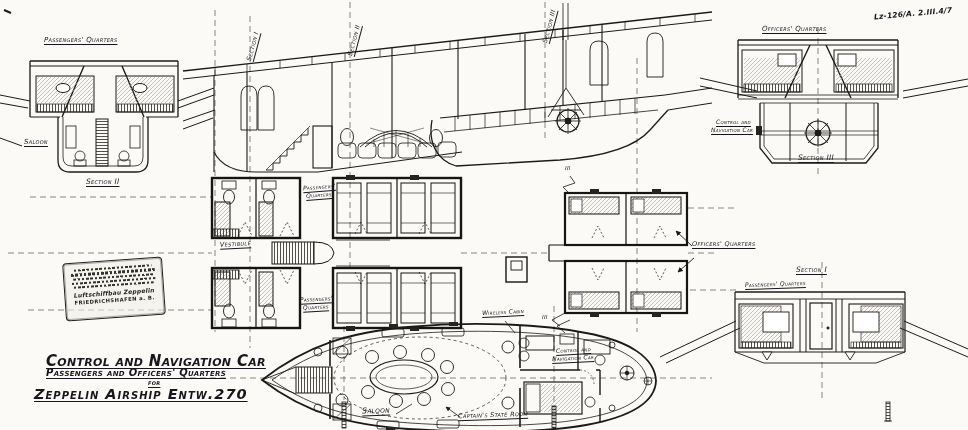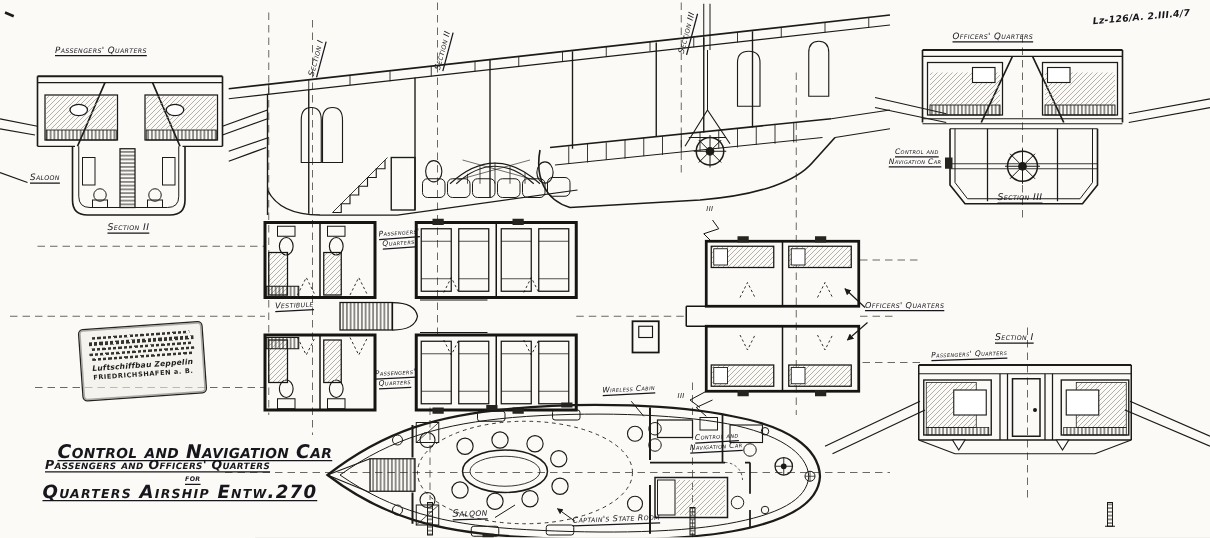--- a/index.html
+++ b/index.html
@@ -10,21 +10,21 @@
        white-space:nowrap;line-height:1.05;letter-spacing:.3px;}
   .u{text-decoration:underline;text-underline-offset:2px;text-decoration-thickness:.8px;}
   .s55{font-size:5.5px}.s6{font-size:6px}.s65{font-size:6.5px}.s7{font-size:7px}
   .s75{font-size:7.5px}.s8{font-size:8px}
   .vm{transform-origin:0 0;transform:rotate(-75deg);}
   .r2{transform:rotate(-2deg)}.r3{transform:rotate(-3deg)}.r4{transform:rotate(-4deg)}
   .dwno{position:absolute;left:874px;top:9px;font-size:7.5px;font-weight:bold;font-style:italic;
         transform:rotate(-5deg);color:#15141a;letter-spacing:.2px;}
   .titleblock{position:absolute;left:34px;top:351px;width:260px;}
   .tb-l1{position:absolute;left:12px;top:3px;font-size:15px;font-weight:bold;}
-  .tb-l2{position:absolute;left:2px;top:17px;font-size:10px;font-weight:bold;}
+  .tb-l2{position:absolute;left:12px;top:17px;font-size:10px;font-weight:bold;}
   .tb-l3{position:absolute;left:114px;top:29px;font-size:7px;font-weight:bold;}
   .tb-l4{position:absolute;left:0px;top:36px;font-size:14.5px;font-weight:bold;letter-spacing:1px;}
   .stamp{position:absolute;left:64px;top:260px;width:100px;height:58px;transform:rotate(-4deg);
          border:1.6px solid #23221f;border-radius:4px;box-shadow:inset 0 0 0 1.2px rgba(35,34,31,.35);
          padding:4px 5px;box-sizing:border-box;background:rgba(240,238,232,.6);}
   .tline{height:2.2px;margin:2.1px auto 0;background:repeating-linear-gradient(90deg,#34322d 0 2.6px,rgba(0,0,0,0) 2.6px 4.3px);}
   .stamp .co{font-size:6px;font-weight:bold;text-align:center;margin-top:2.5px;letter-spacing:.2px;font-style:italic;}
   .stamp .pl{font-size:5.2px;font-weight:bold;text-align:center;letter-spacing:.5px;margin-top:1.5px;}
 </style>
 </head>
@@ -370,21 +370,21 @@
 <div class="lbl u s6 r3" style="left:482px;top:309px">Wireless Cabin</div>
 <div class="lbl u s6 r3" style="left:556px;top:347px">Control and</div>
 <div class="lbl u s6 r3" style="left:552px;top:355px">Navigation Car</div>
 <div class="lbl u s8 r2" style="left:362px;top:407px">Saloon</div>
 <div class="lbl u s65 r2" style="left:458px;top:412px">Captain's State Room</div>
 
 <div class="titleblock">
   <div class="lbl u tb-l1">Control and Navigation Car</div>
   <div class="lbl u tb-l2">Passengers and Officers' Quarters</div>
   <div class="lbl u tb-l3">for</div>
-  <div class="lbl u tb-l4">Quarters Airship Entw.270</div>
+  <div class="lbl u tb-l4">Zeppelin Airship Entw.270</div>
 </div>
 
 <div class="stamp">
   <div class="tline" style="width:88%"></div>
   <div class="tline" style="width:95%"></div>
   <div class="tline" style="width:92%"></div>
   <div class="tline" style="width:96%"></div>
   <div class="tline" style="width:90%"></div>
   <div class="co">Luftschiffbau Zeppelin</div>
   <div class="pl">FRIEDRICHSHAFEN a. B.</div>

